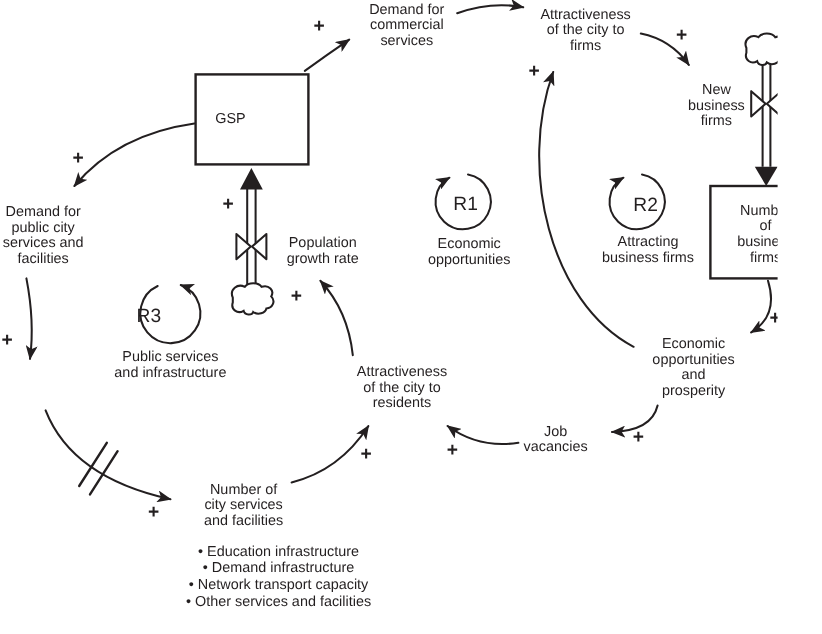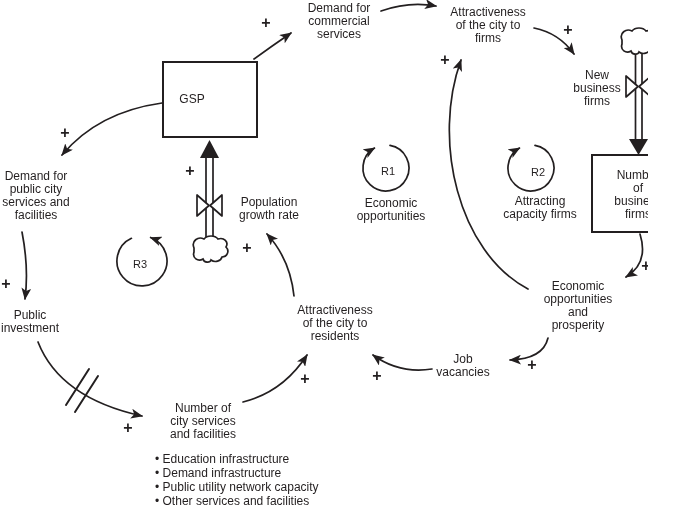--- a/index.html
+++ b/index.html
@@ -18,39 +18,39 @@
     transform: translate(-50%, -50%);
     white-space: pre-line;
     text-align: center;
     font-size: 12px;
     line-height: 13px;
     color: #231f20;
   }
   .loop-id {
     position: absolute;
     transform: translate(-50%, -50%);
-    font-size: 11px;
+    font-size: 16px;
     color: #231f20;
   }
   .plus {
     position: absolute;
     transform: translate(-50%, -50%);
     font-size: 16px;
     font-weight: 700;
     color: #231f20;
   }
   .bullets {
     position: absolute;
     left: 155px;
     top: 452px;
     font-size: 12px;
     line-height: 14px;
     color: #231f20;
   }
-  .bullet { white-space: pre; }
+  .bullet { white-space: pre; text-align: center; }
 </style>
 </head>
 <body>
 
 <div class="canvas">
 
   <svg class="layer" width="685" height="528" viewBox="0 0 685 528">
     <defs>
       <marker id="ah" markerUnits="userSpaceOnUse" markerWidth="12" markerHeight="10" refX="11" refY="5" orient="auto">
         <path d="M0,0 L12,5 L0,10 L3,5 Z" fill="#231f20"></path>
@@ -120,56 +120,56 @@
   <div class="lbl" style="left:638px; top:195px;">Number of
 business
 firms</div>
   <div class="lbl" style="left:192px; top:99px;">GSP</div>
   <div class="lbl" style="left:36px;  top:196px;">Demand for
 public city
 services and
 facilities</div>
   <div class="lbl" style="left:269px; top:209px;">Population
 growth rate</div>
-  <div class="lbl" style="left:30px;  top:322px;">Public
-investment</div>
   <div class="lbl" style="left:335px; top:323px;">Attractiveness
 of the city to
 residents</div>
   <div class="lbl" style="left:578px; top:306px;">Economic
 opportunities
 and prosperity</div>
   <div class="lbl" style="left:463px; top:366px;">Job
 vacancies</div>
   <div class="lbl" style="left:203px; top:421px;">Number of
 city services
 and facilities</div>
 
   <div class="loop-id" style="left:388px; top:171px;">R1</div>
   <div class="loop-id" style="left:538px; top:172px;">R2</div>
-  <div class="loop-id" style="left:140px; top:264px;">R3</div>
+  <div class="loop-id" style="left:124px; top:264px;">R3</div>
   <div class="lbl" style="left:391px; top:210px;">Economic
 opportunities</div>
   <div class="lbl" style="left:540px; top:208px;">Attracting
-capacity firms</div>
+business firms</div>
+  <div class="lbl" style="left:142px; top:304px;">Public services
+and infrastructure</div>
 
   <div class="plus" style="left:266px; top:23px;">+</div>
   <div class="plus" style="left:568px; top:30px;">+</div>
   <div class="plus" style="left:657px; top:122px;">+</div>
   <div class="plus" style="left:646px; top:266px;">+</div>
   <div class="plus" style="left:445px; top:60px;">+</div>
   <div class="plus" style="left:532px; top:365px;">+</div>
   <div class="plus" style="left:377px; top:376px;">+</div>
   <div class="plus" style="left:305px; top:379px;">+</div>
   <div class="plus" style="left:247px; top:248px;">+</div>
   <div class="plus" style="left:190px; top:171px;">+</div>
   <div class="plus" style="left:65px;  top:133px;">+</div>
   <div class="plus" style="left:6px;   top:284px;">+</div>
   <div class="plus" style="left:128px; top:428px;">+</div>
 
   <div class="bullets">
     <div class="bullet">• Education infrastructure</div>
     <div class="bullet">• Demand infrastructure</div>
-    <div class="bullet">• Public utility network capacity</div>
+    <div class="bullet">• Network transport capacity</div>
     <div class="bullet">• Other services and facilities</div>
   </div>
 
 </div>
 
 </body></html>

